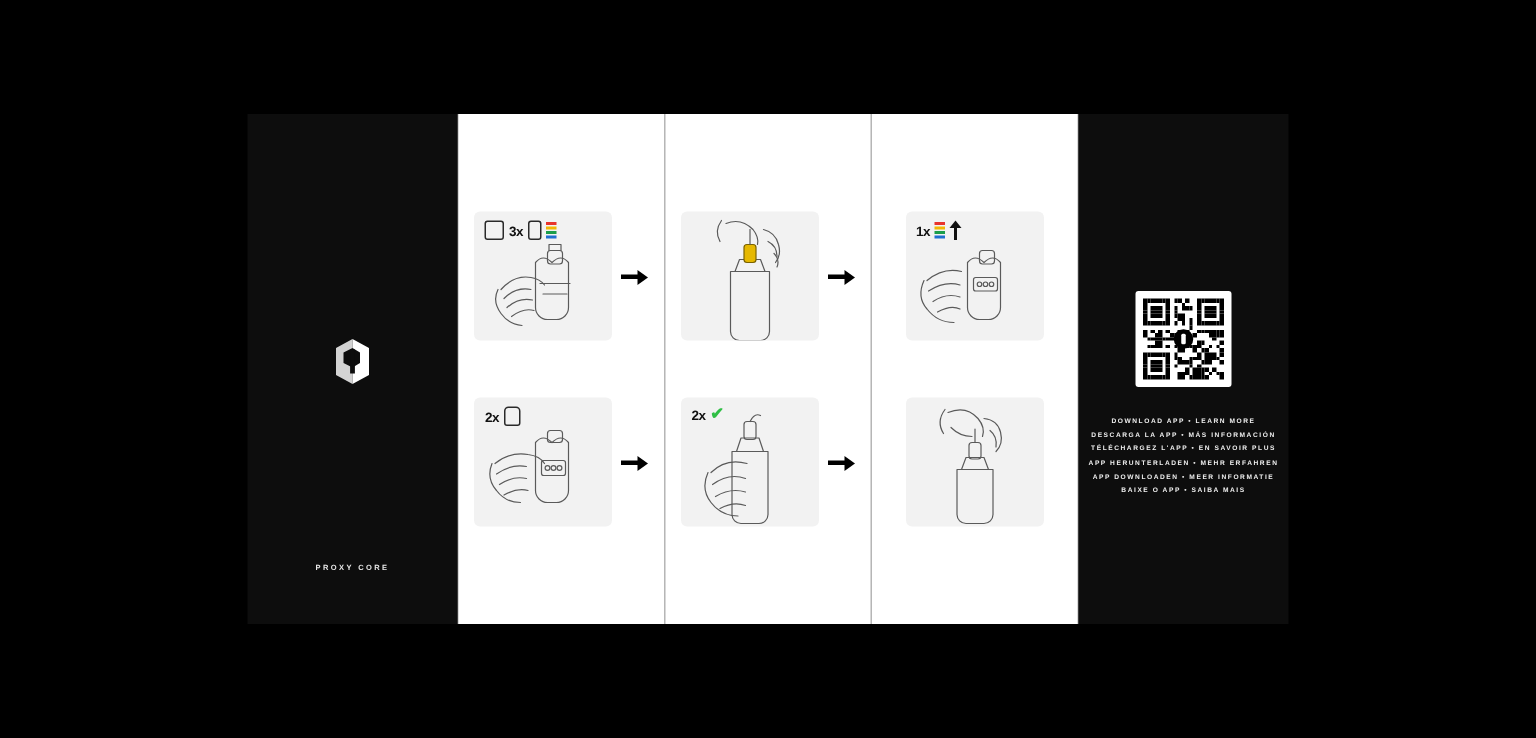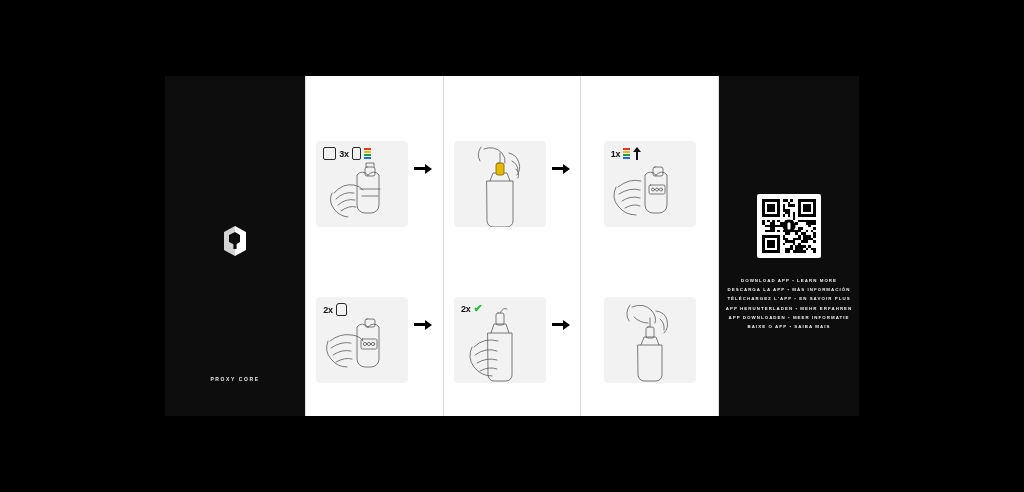--- a/index.html
+++ b/index.html
@@ -144,21 +144,20 @@
     align-items: center;
     gap: 6px;
   }
   .step-card {
     width: 92px;
     height: 86px;
     background: #f2f2f2;
     border-radius: 4px;
     position: relative;
     overflow: hidden;
-    margin-top: 32px;
   }
   .arrow {
     width: 18px;
     height: 10px;
     position: relative;
     flex: 0 0 18px;
   }
   .arrow .bar {
     position: absolute;
     left: 0;

